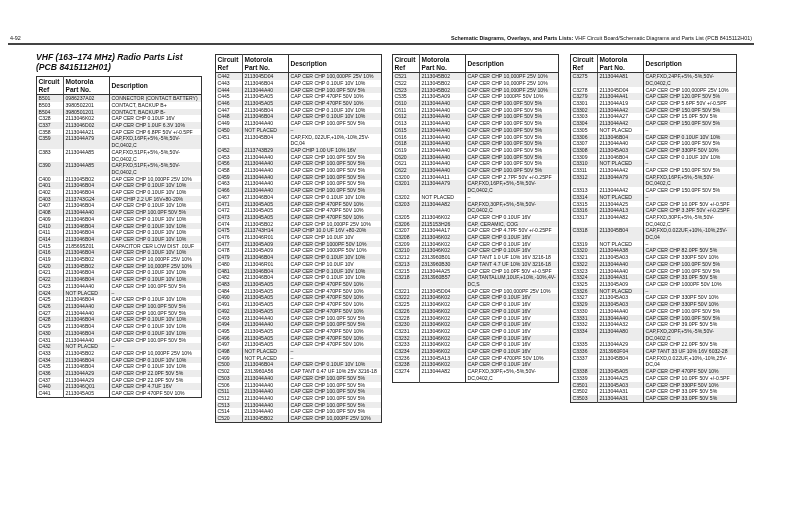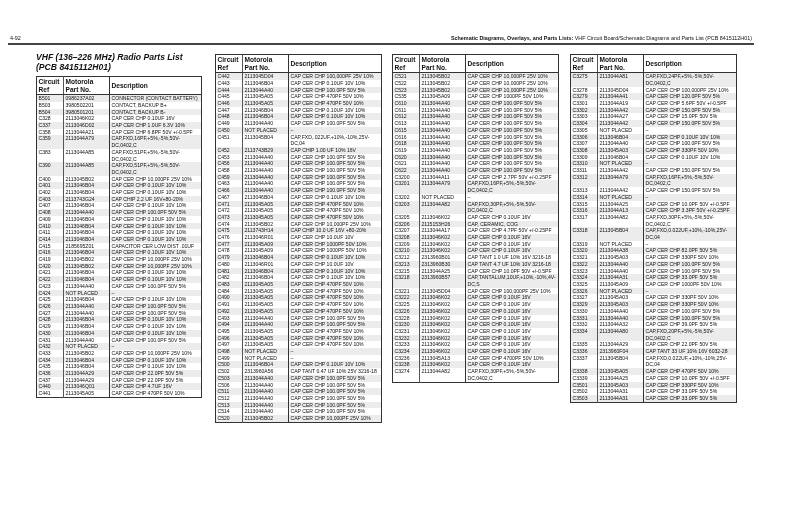--- a/index.html
+++ b/index.html
@@ -47,21 +47,21 @@
 </style>
 </head>
 <body>
 
 <div class="page-header">
   <span class="page-number">4-92</span>
   <span class="running-title"><b>Schematic Diagrams, Overlays, and Parts Lists:</b><span> VHF Circuit Board/Schematic Diagrams and Parts List (PCB 8415112H01)</span></span>
 </div>
 <div class="header-rule"></div>
 
-<div class="doc-title">VHF (136–226 MHz) Radio Parts List (PCB 8415112H01)</div>
+<div class="doc-title">VHF (163–174 MHz) Radio Parts List (PCB 8415112H01)</div>
 
 <table class="parts-table" id="t1">
     <colgroup>
       <col class="w-ref">
       <col class="w-part">
       <col class="w-desc">
     </colgroup>
     <thead>
       <tr>
         <th class="c-ref">Circuit Ref</th>

